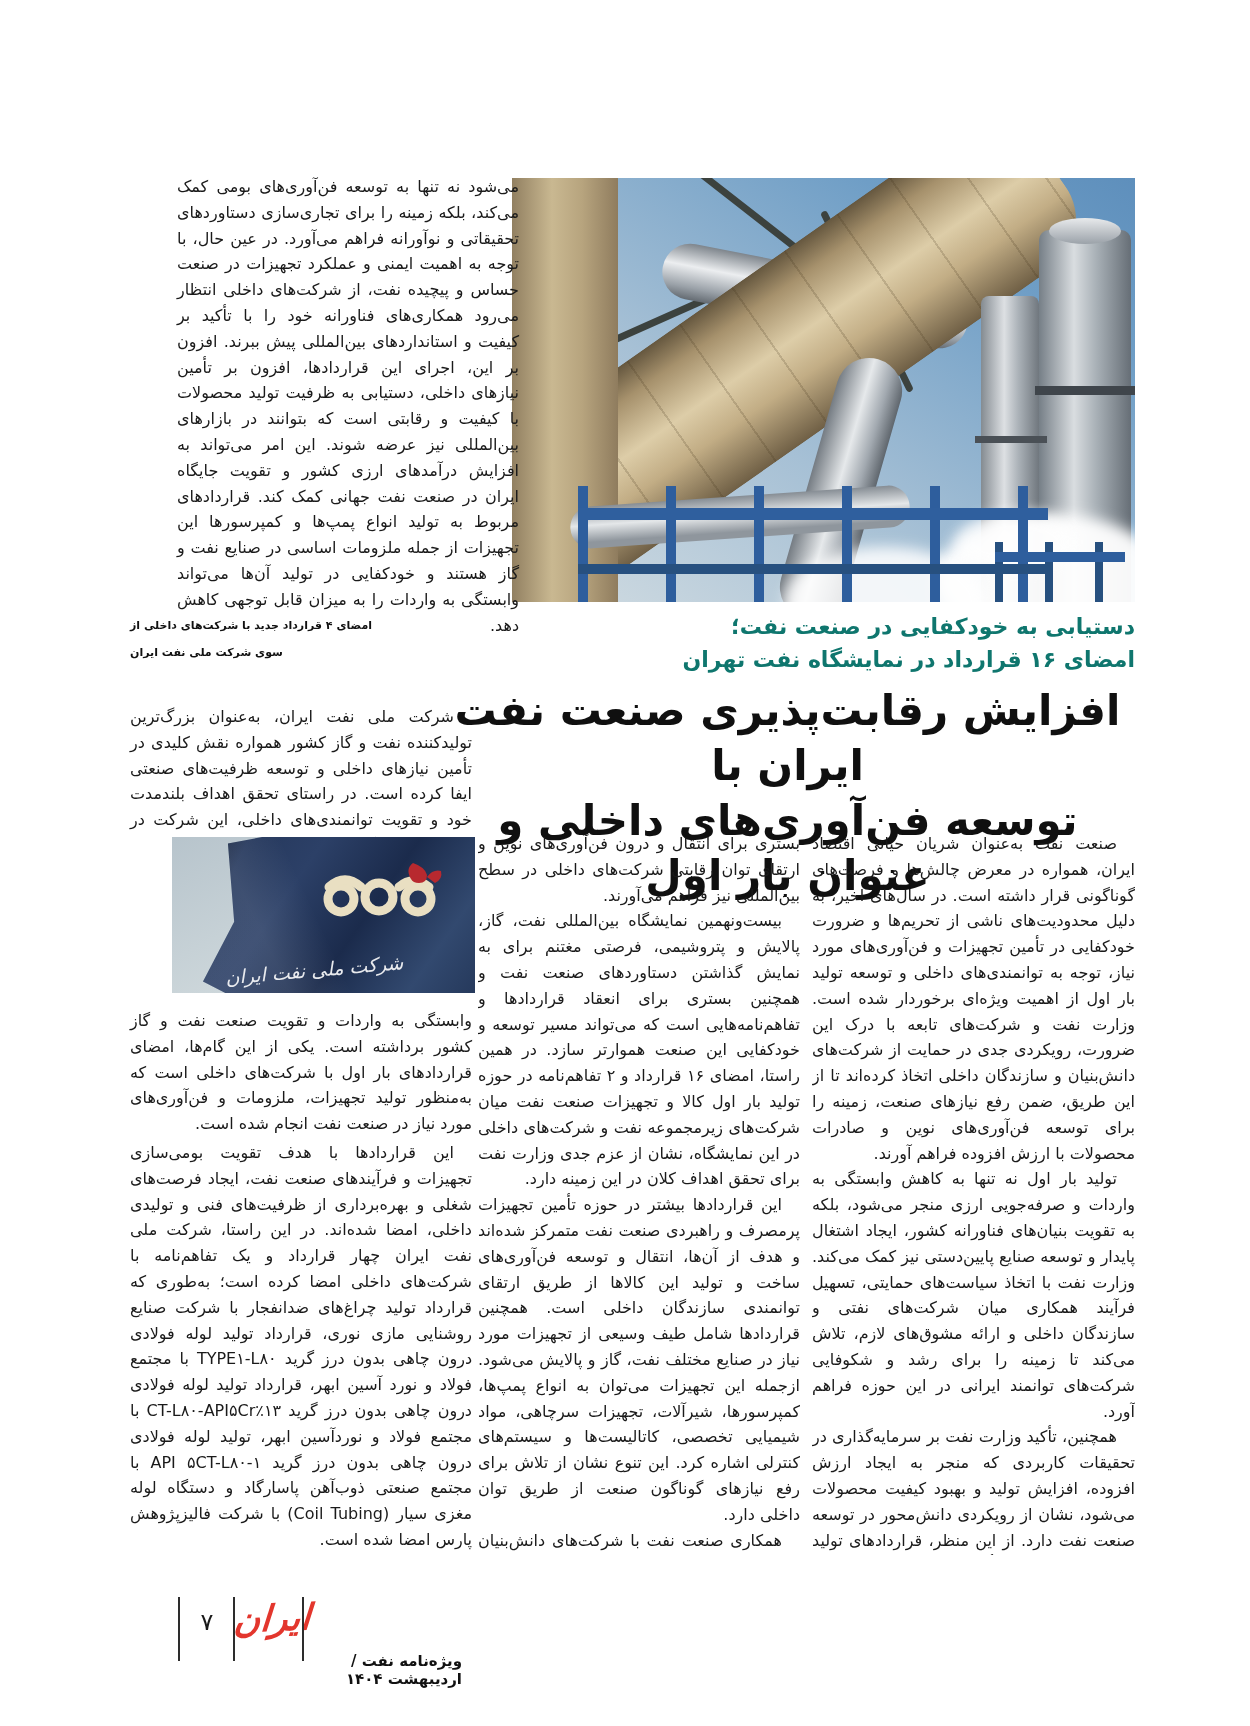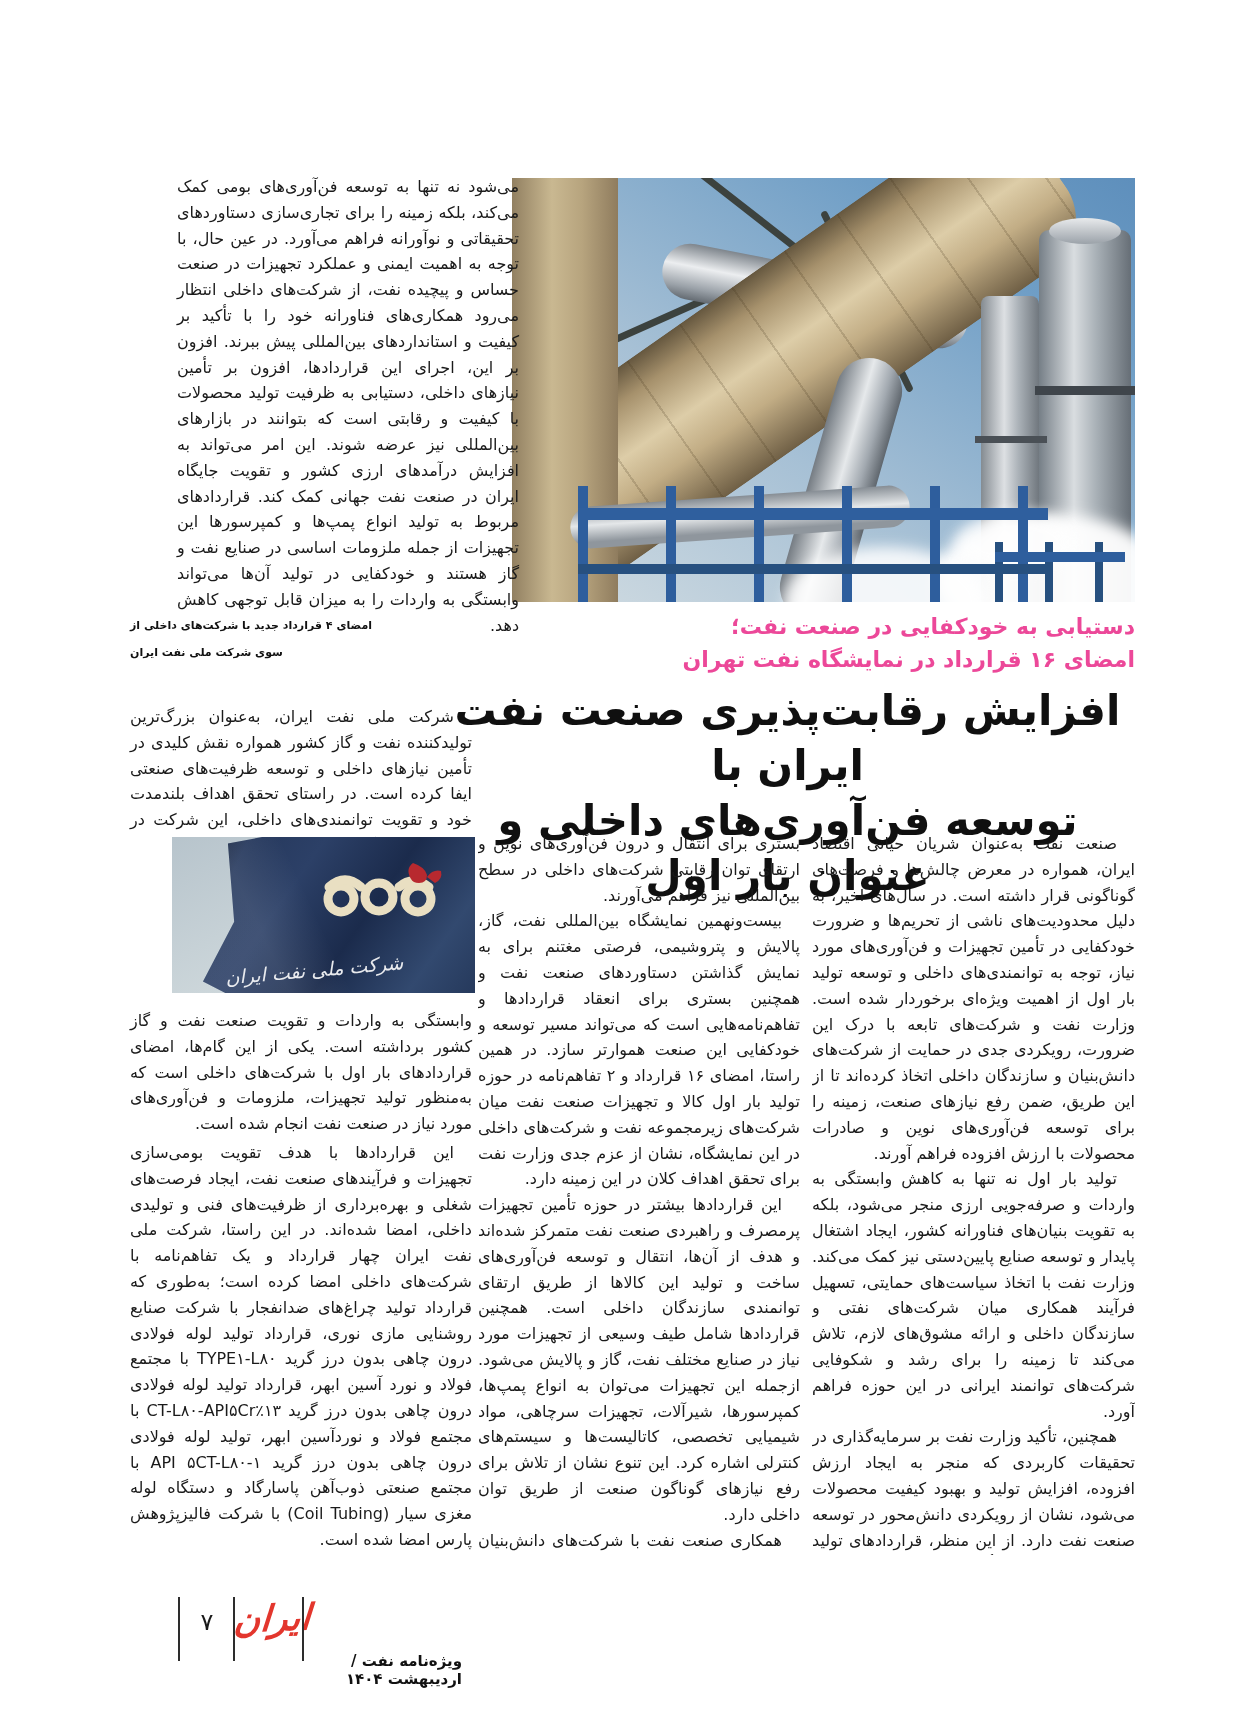--- a/index.html
+++ b/index.html
@@ -7,21 +7,21 @@
     position:relative;width:1250px;height:1726px;background:#ffffff;
     margin:0 auto;overflow:hidden;
     font-family:"DejaVu Sans",sans-serif;color:#1a1a1a;
   }
   .abs{position:absolute;}
   
   .body{direction:rtl;font-size:16px;line-height:25.8px;text-align:justify;color:#1a1a1a;}
   .body p{margin:0;}
   .ind{text-indent:18px;}
   
-  .kicker{direction:rtl;text-align:right;font-weight:bold;font-size:22px;line-height:33px;color:#ec4899;}
+  .kicker{direction:rtl;text-align:right;font-weight:bold;font-size:22px;line-height:33px;color:#0f766e;}
   .headline{direction:rtl;text-align:center;font-weight:bold;font-size:42px;line-height:55px;color:#101010;letter-spacing:-1px;}
   .subhead{direction:rtl;text-align:left;font-weight:bold;font-size:11px;line-height:27px;color:#111;}
   
   .photo{left:512px;top:178px;width:623px;height:424px;overflow:hidden;background:#9fb8cd;}
   .photo *{position:absolute;}
   .sky{inset:0;background:linear-gradient(to top right,#d3dde2 0%,#a6c0d5 40%,#6f9ec6 78%,#5e8fbc 100%);}
   .darkline{background:#3c423e;height:7px;border-radius:4px;}
   .dl1{width:430px;left:30px;top:95px;transform:rotate(-24deg);}
   .dl2{width:260px;left:120px;top:40px;transform:rotate(38deg);}
   .dl3{width:200px;left:255px;top:120px;transform:rotate(64deg);}

